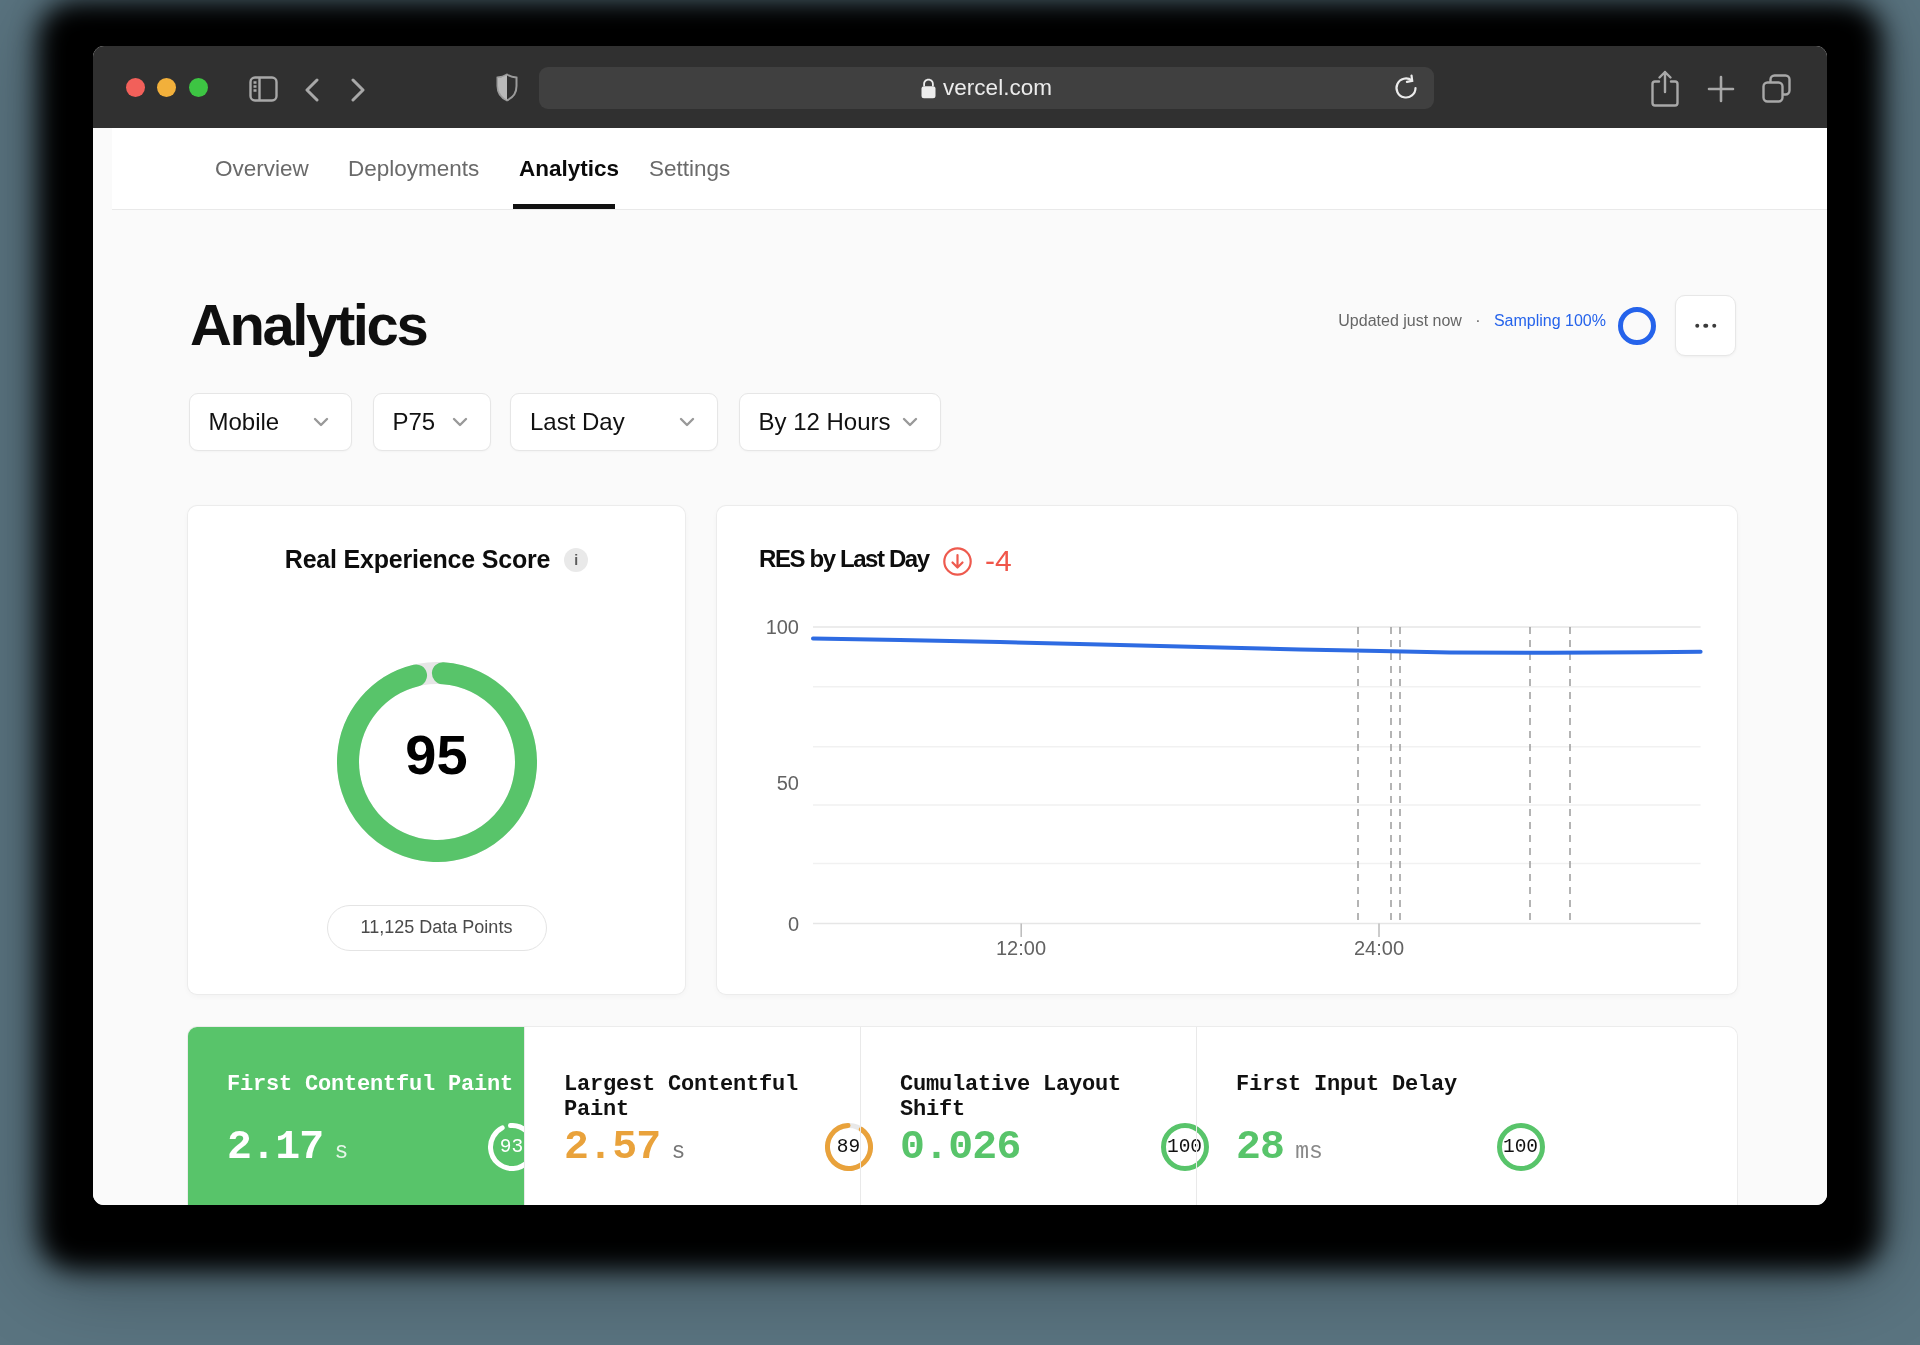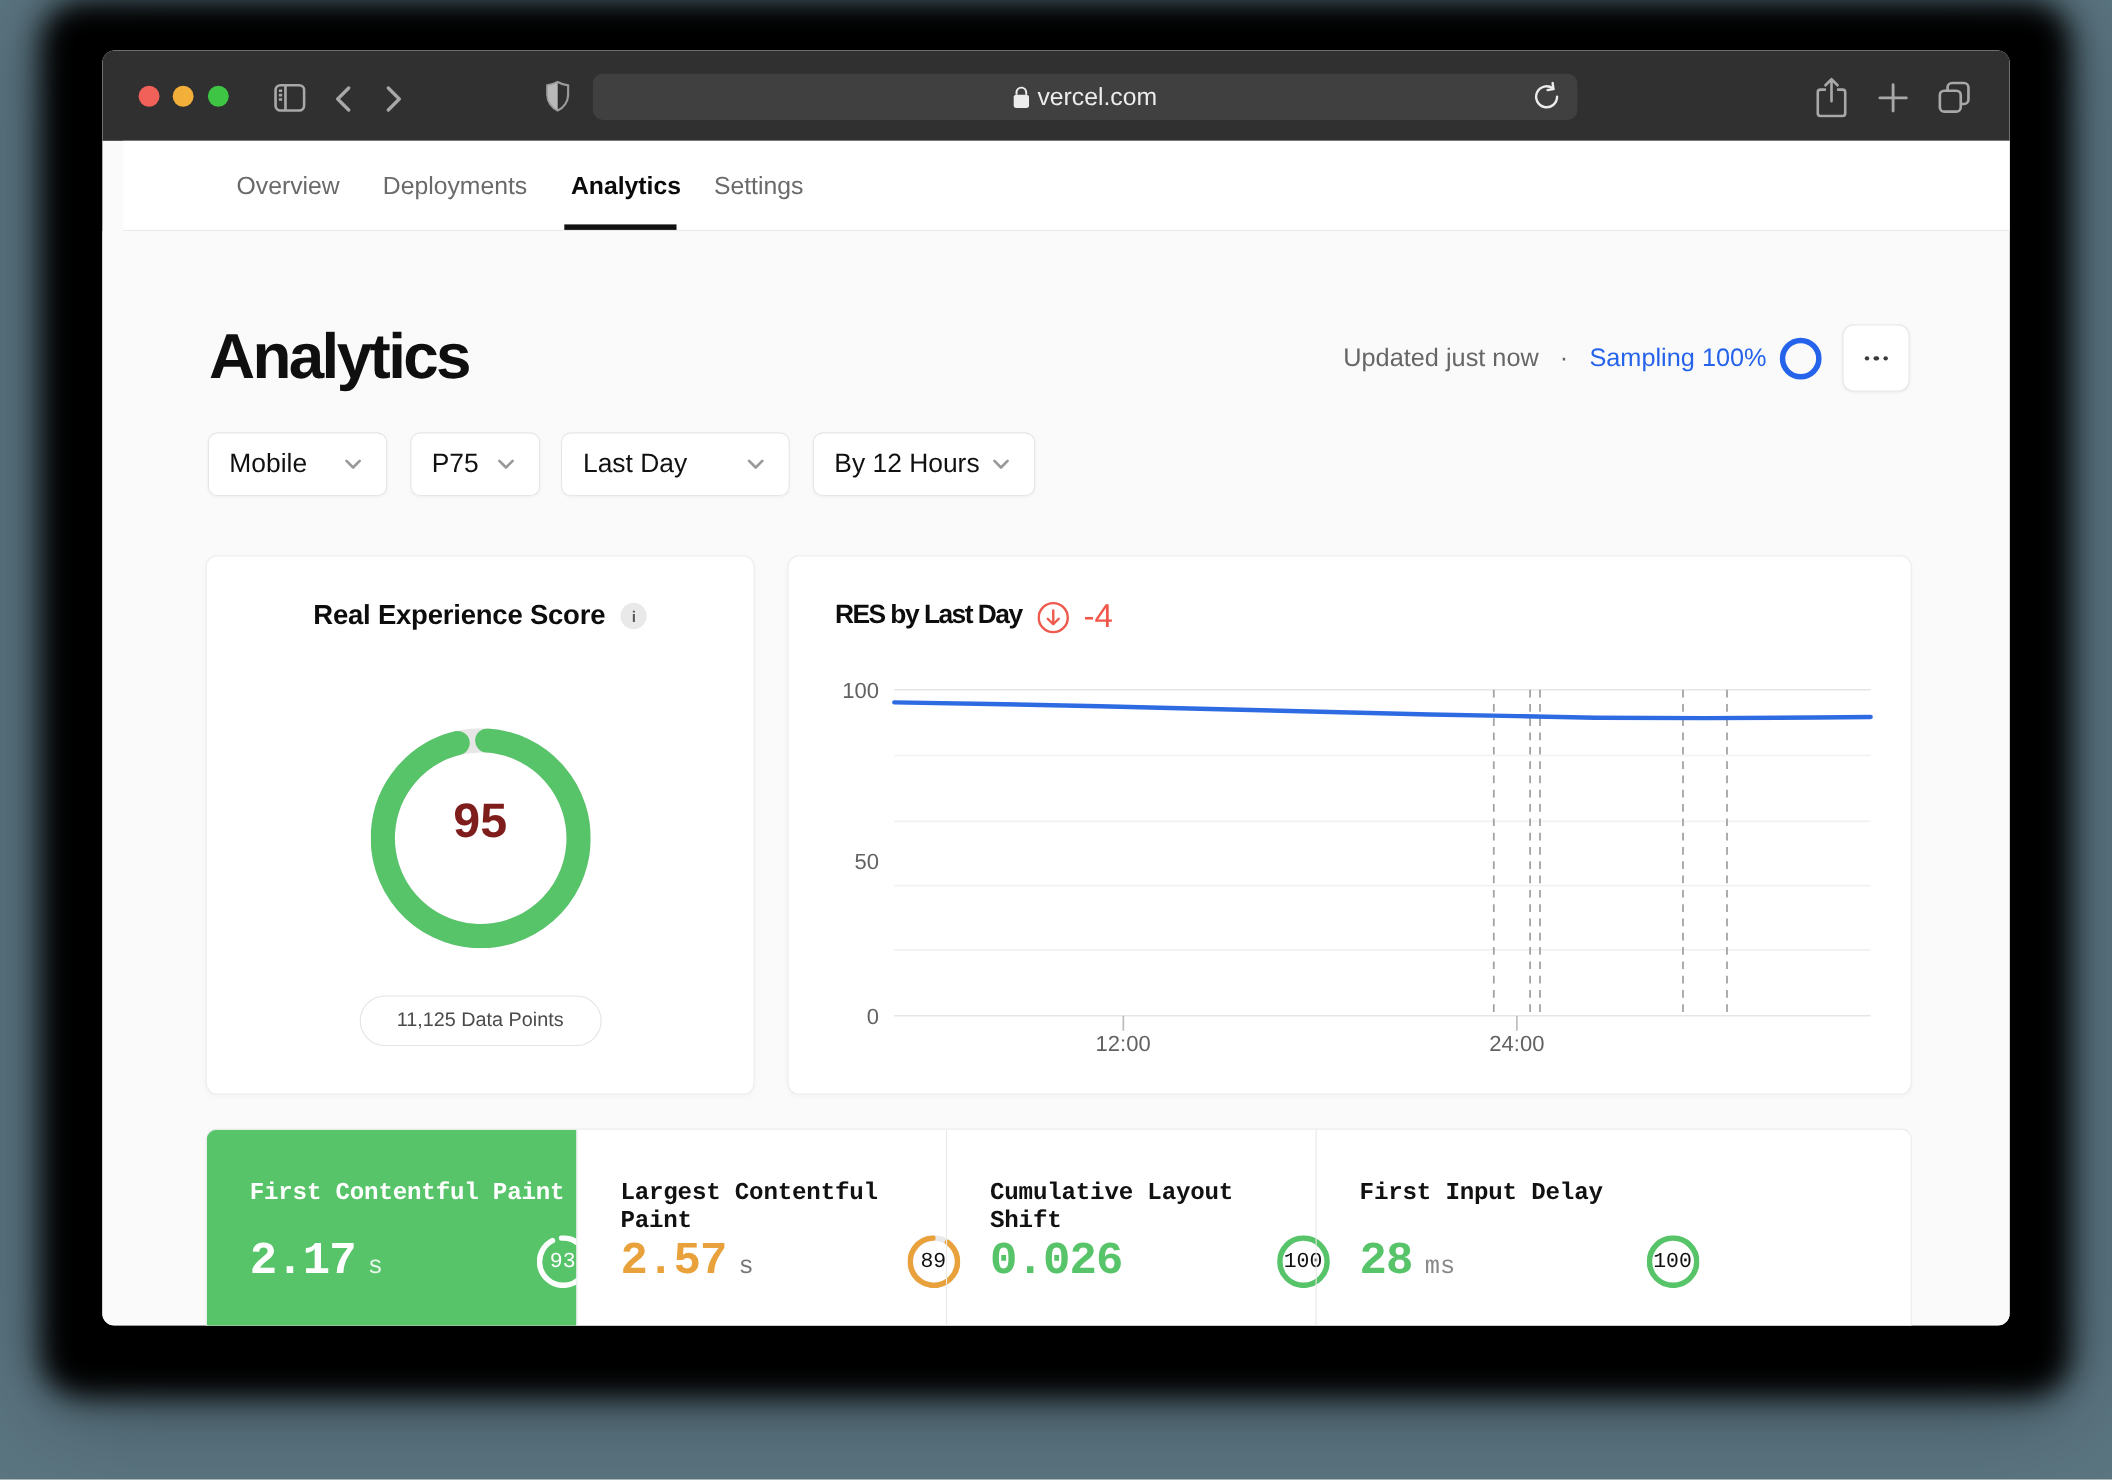--- a/index.html
+++ b/index.html
@@ -21,37 +21,37 @@
 .urlrow { position:absolute; left:0; top:0; width:100%; height:100%; display:flex; align-items:center; justify-content:center; gap:7px; color:#ececec; font-size:22.5px; }
 
 .nav { position:absolute; left:0; top:82px; width:100%; height:82px; background:#fff; border-bottom:1px solid #e9e9e9;margin-left:19px; }
 .nav span { position:absolute; top:50%; transform:translateY(-50%); font-size:22.5px; color:#6a6a6a; letter-spacing:0; white-space:nowrap; }
 .nav .active { color:#0a0a0a; font-weight:700; }
 .underline { position:absolute; left:401px; bottom:0; width:102px; height:5px; background:#111; }
 
 .main { position:absolute; left:0; top:164px; width:100%; height:995px; background:#fafafa; }
 h1 { position:absolute; left:97px; top:81px; font-size:58px; font-weight:700; letter-spacing:-2.4px; color:#0f0f0f; }
 .meta { position:absolute; top:116px; left:0; width:100%; height:0; }
-.meta .upd { position:absolute; right:221px; top:-14px; font-size:23px; color:#666; white-space:nowrap; }
+.meta .upd { position:absolute; right:221px; top:-14px; font-size:16px; color:#666; white-space:nowrap; }
 .samp-ring { position:absolute; left:1525px; top:-19px; width:38px; height:38px; border-radius:50%; border:5px solid #2563eb; background:transparent; }
 .more-btn { position:absolute; left:1582px; top:-31px; width:61px; height:61px; background:#fff; border:1px solid #e7e7e7; border-radius:10px; box-shadow:0 1px 3px rgba(0,0,0,.05); }
 .more-btn .dots { position:absolute; left:50%; top:50%; transform:translate(-50%,-50%); display:flex; gap:4px; }
 .more-btn .dots i { width:4.5px; height:4.5px; border-radius:50%; background:#3a3a3a; }
 
 .filters { position:absolute; left:0; top:183px; height:58px; width:100%; }
 .fbtn { position:absolute; top:0; height:58px; background:#fff; border:1px solid #e6e6e6; border-radius:9px; display:flex; align-items:center; justify-content:space-between; padding:0 22px 0 19px; font-size:24px; color:#111; box-shadow:0 1px 2px rgba(0,0,0,.03); }
 
 .card { position:absolute; background:#fff; border-radius:9px; box-shadow:0 0 0 1px #ececec, 0 2px 6px rgba(0,0,0,.04); }
 .res-card { left:95px; top:296px; width:497px; height:488px; }
 .chart-card { left:624px; top:296px; width:1020px; height:488px; }
 .res-title { position:absolute; left:0; top:39px; width:100%; display:flex; align-items:center; justify-content:center; gap:14px; }
 .res-title b { font-size:25px; font-weight:700; color:#0d0d0d; letter-spacing:-0.2px; }
 .ichip { width:24px; height:24px; border-radius:50%; background:#e9e9e9; color:#5a5a5a; font-size:14px; font-weight:700; display:flex; align-items:center; justify-content:center; }
 .gauge { position:absolute; left:148.5px; top:156px; width:200px; height:200px; }
-.gauge .num { position:absolute; left:0; top:60px; width:100%; text-align:center; font-size:44px; font-weight:700; color:#7f1d1d; }
+.gauge .num { position:absolute; left:0; top:60px; width:100%; text-align:center; font-size:56px; font-weight:700; color:#000000; }
 .pill { position:absolute; left:138.5px; top:398.5px; width:220px; height:46px; border:1.5px solid #e4e4e4; border-radius:23px; background:#fff; display:flex; align-items:center; justify-content:center; font-size:18px; color:#4a4a4a; }
 
 .cc-head b { position:absolute; left:42px; top:38.5px; font-size:24px; font-weight:700; color:#0d0d0d; letter-spacing:-1.4px; }
 .badge { position:absolute; left:226px; top:38px; color:#f0564a; font-size:30px; font-weight:400; display:flex; align-items:center; gap:13px; }
 .legend { position:absolute; right:39px; top:41px; display:flex; align-items:center; gap:13px; font-size:22px; color:#151515; letter-spacing:-0.1px; }
 .ldot { width:25px; height:25px; border-radius:50%; background:#2e6be2; }
 .ldash { margin-left:22px; display:flex; }
 
 .mrow { position:absolute; left:95px; top:817px; width:1549px; height:215px; border-radius:9px; background:#fff; box-shadow:0 0 0 1px #ececec; display:flex; overflow:hidden; }
 .mcell { position:relative; width:336px; height:100%; border-left:1px solid #e9e9e9;font-family:Liberation Mono, monospace; }

